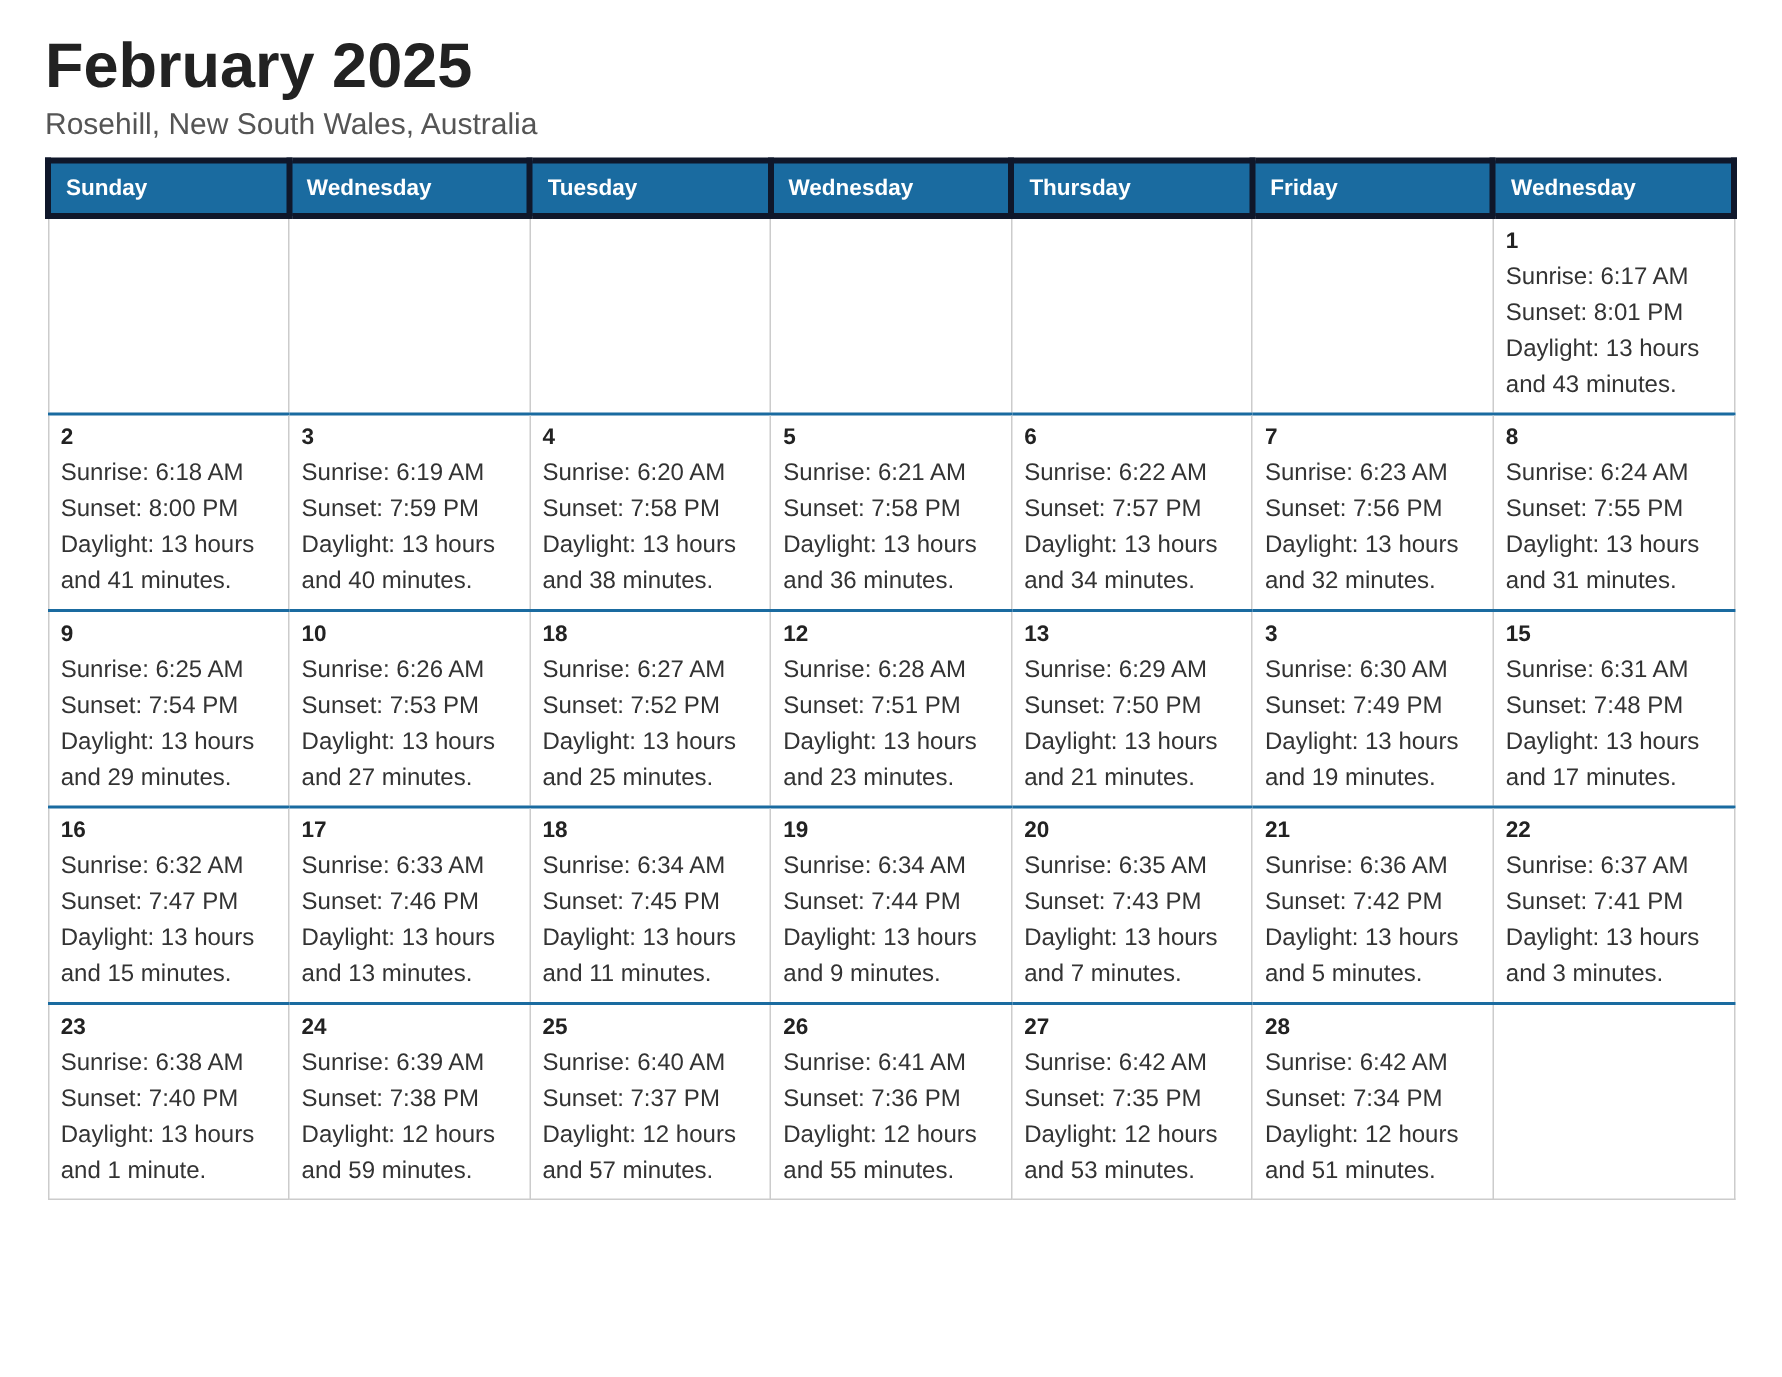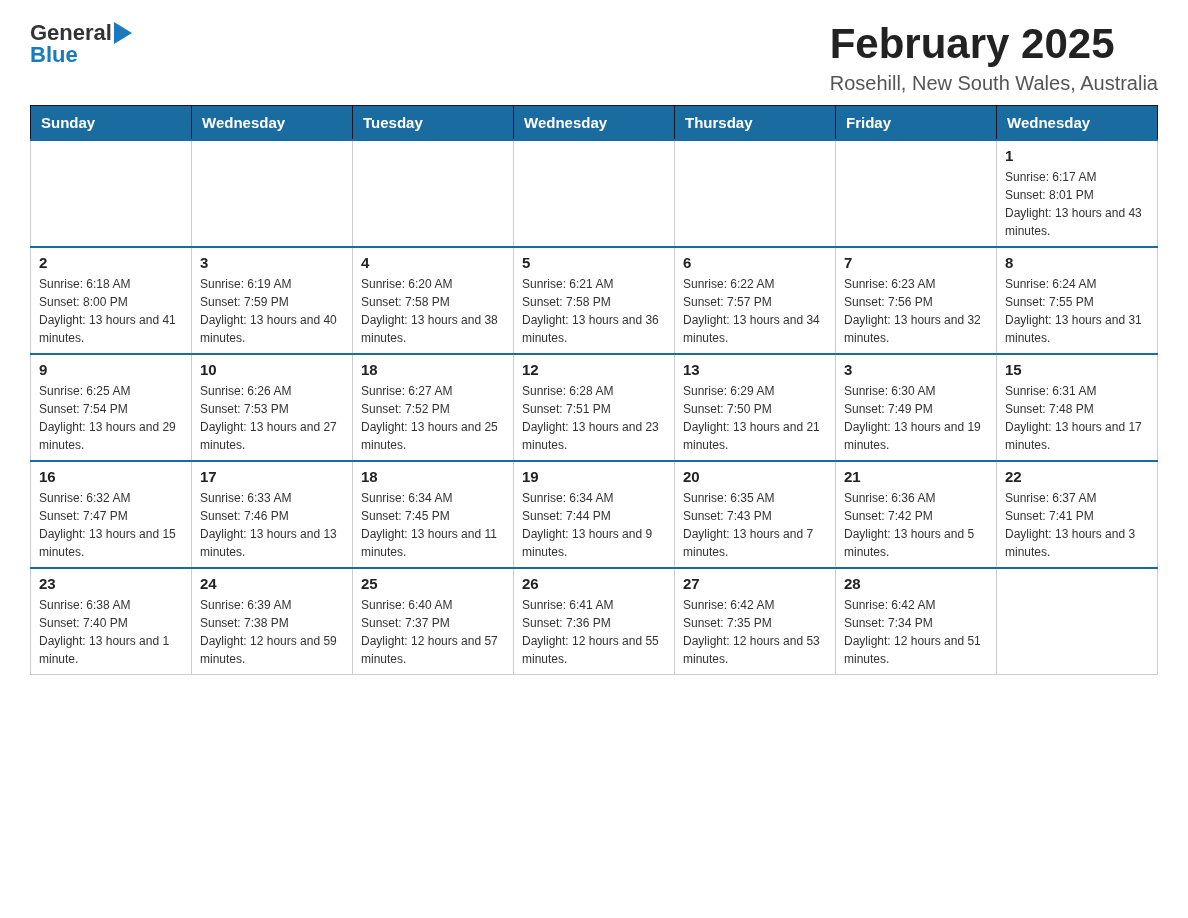--- a/index.html
+++ b/index.html
@@ -43,21 +43,21 @@
       border-collapse: collapse;
       margin-top: 10px;
     }
     .calendar th {
       background-color: #1a6ba0;
       color: #fff;
       font-size: 15px;
       font-weight: bold;
       padding: 8px 10px;
       text-align: left;
-      border: 1px solid #0f172a;
+      border: 4px solid #0f172a;
     }
     .calendar td {
       vertical-align: top;
       border: 1px solid #ccc;
       padding: 6px 8px;
       width: 14.28%;
       min-height: 120px;
       font-size: 12px;
       color: #333;
     }
@@ -68,21 +68,21 @@
       border-top: 2px solid #1a6ba0;
     }
     .day-number {
       font-size: 15px;
       font-weight: bold;
       color: #222;
       display: block;
       margin-bottom: 4px;
     }
     .day-info {
-      font-size: 12px;
+      font-size: 16px;
       color: #333;
       line-height: 1.5;
     }
     .empty-cell {
       background: #fff;
     }
     .logo-wrapper {
       display: flex;
       flex-direction: column;
     }
@@ -101,29 +101,20 @@
       border-top: 11px solid transparent;
       border-bottom: 11px solid transparent;
       border-left: 18px solid #1a7abf;
       margin-left: 2px;
     }
   </style>
 </head>
 <body>
 
 <div class="header">
-  <div class="logo-wrapper">
-    <div class="logo-line1">
-      <span class="logo-text-general">General</span>
-      <div class="triangle-right"></div>
-    </div>
-    <div class="logo-line2">
-      <span class="logo-text-blue">Blue</span>
-    </div>
-  </div>
   <div class="title-block">
     <div class="month-title">February 2025</div>
     <div class="location-subtitle">Rosehill, New South Wales, Australia</div>
   </div>
 </div>
 
 <table class="calendar">
   <thead>
     <tr>
     <th>Sunday</th>

